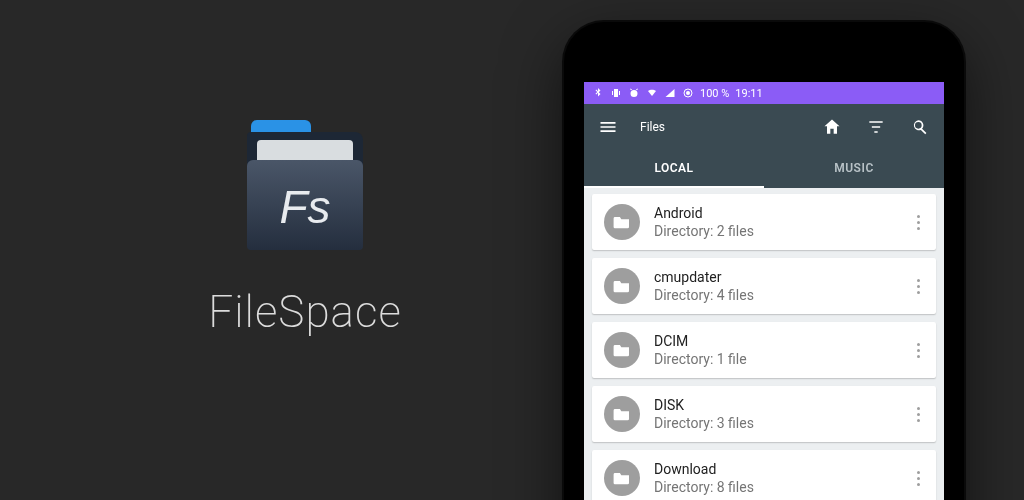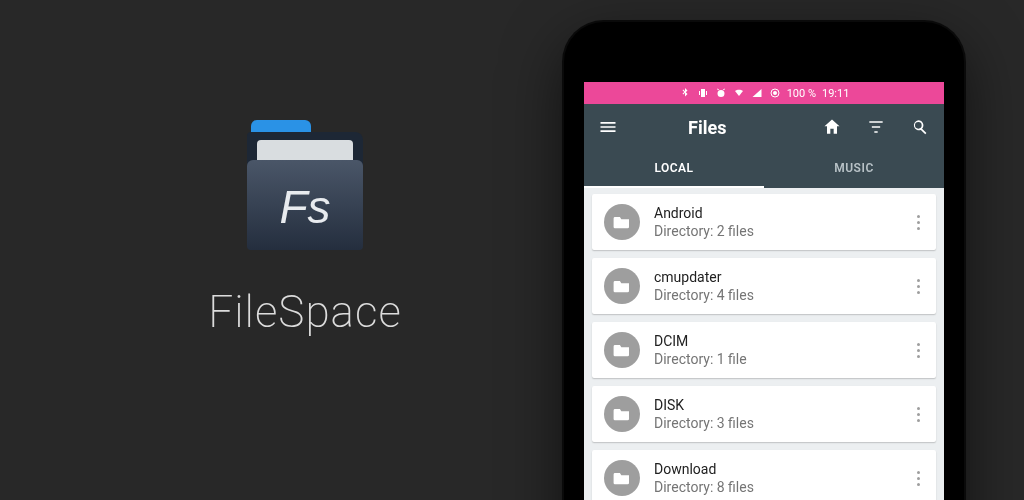--- a/index.html
+++ b/index.html
@@ -104,45 +104,45 @@
   .screen {
     width:100%; height:100%;
     background:#eceff1;
     overflow:hidden;
     display:flex; flex-direction:column;
   }
 
   
   .statusbar {
     height:22px;
-    background:#ec4899;
+    background:#8b5cf6;
     color:#fff;
     display:flex;
     align-items:center;
-    justify-content:center;
+    justify-content:flex-start;
     gap:6px;
     padding: 0 8px;
     font-size:11px;
   }
   .statusbar .ico { display:inline-flex; align-items:center; }
   .statusbar svg { width:12px; height:12px; fill:#fff; }
 
   
   .appbar {
     background:#3a4a52;
     color:#fff;
   }
   .appbar-row {
     height:46px;
     display:flex;
     align-items:center;
     padding:0 12px;
     gap:20px;
   }
-  .appbar-row .title { font-size:18px; font-weight:700; flex:1;margin-left:48px; }
+  .appbar-row .title { font-size:12px; font-weight:400; flex:1; }
   .appbar-row svg { width:20px; height:20px; fill:#fff; }
   .iconbtn { width:24px; height:24px; display:flex; align-items:center; justify-content:center; cursor:pointer; }
 
   .tabs {
     display:flex;
     height:38px;
   }
   .tab {
     flex:1; display:flex; align-items:center; justify-content:center;
     font-size:12px; font-weight:600; letter-spacing:0.5px;

